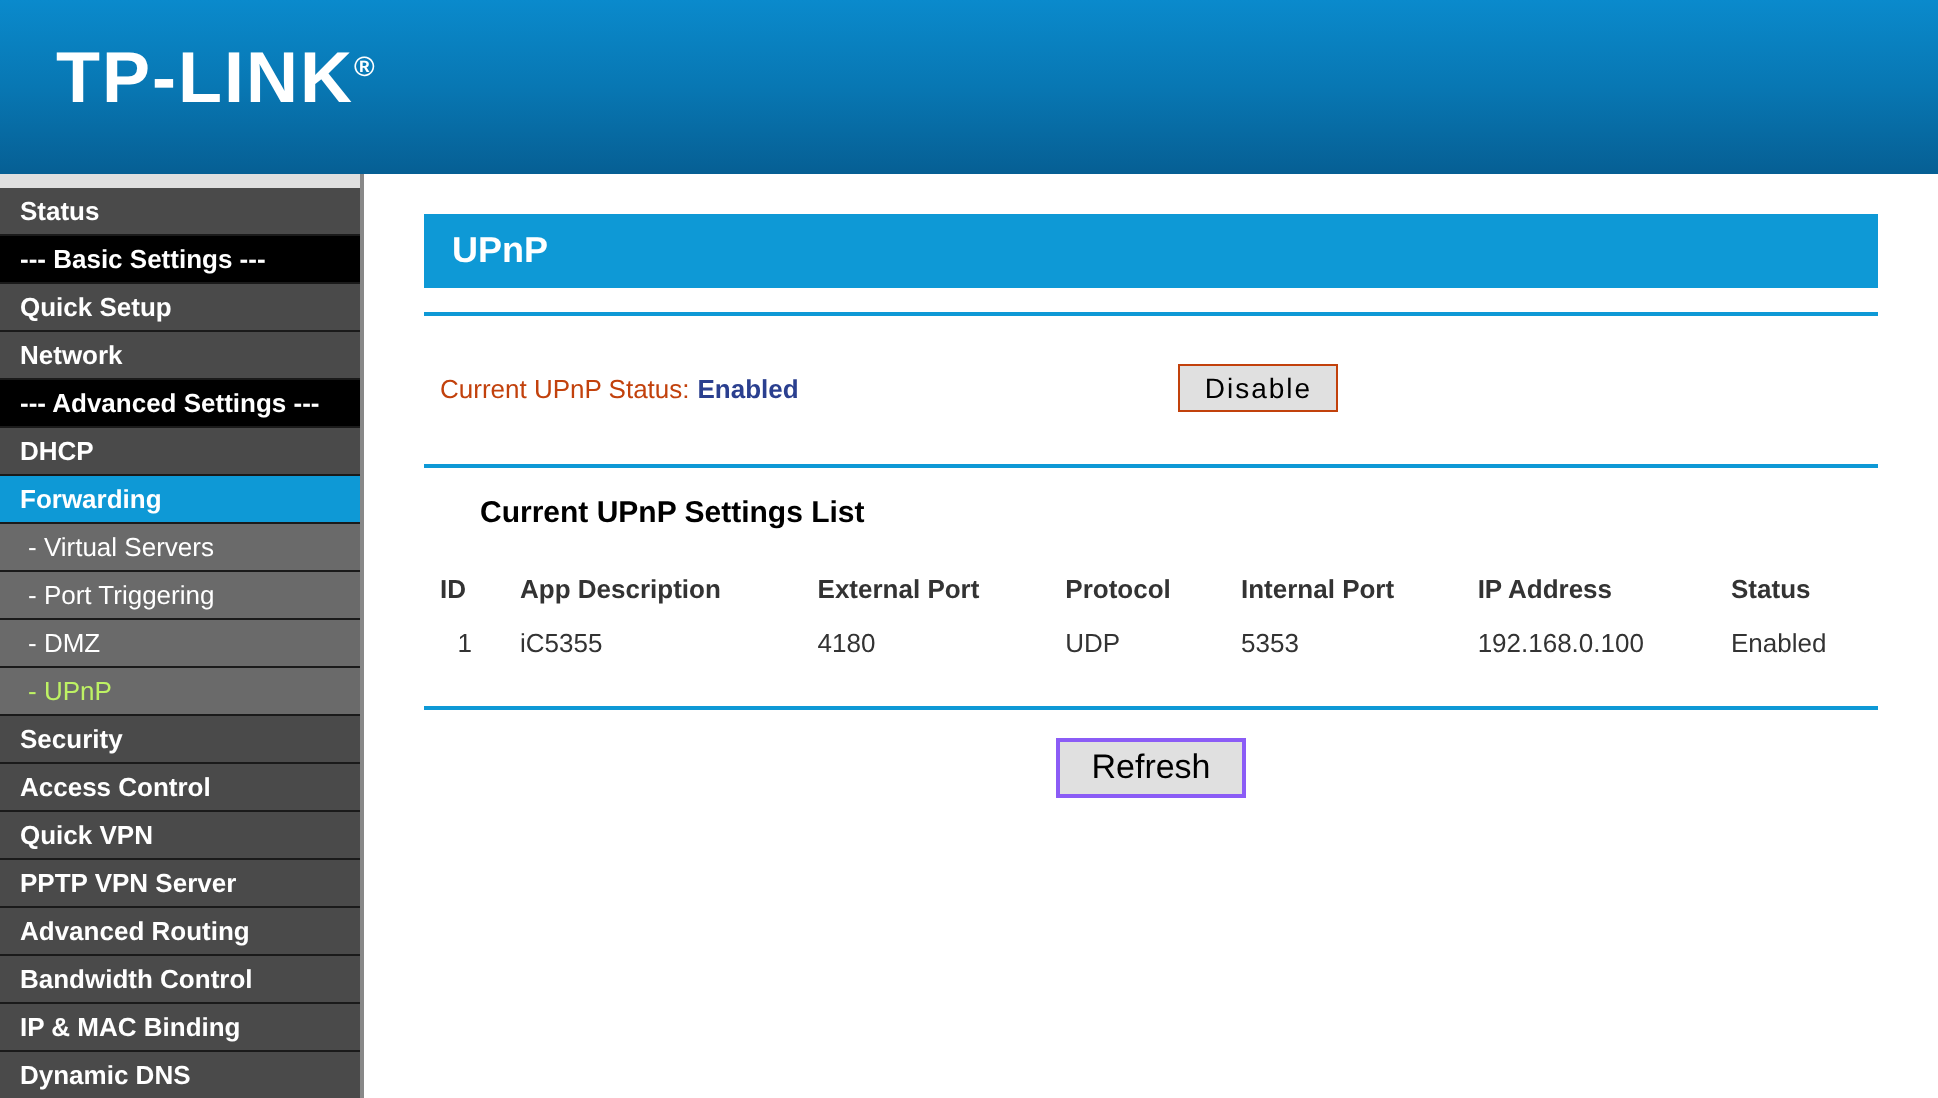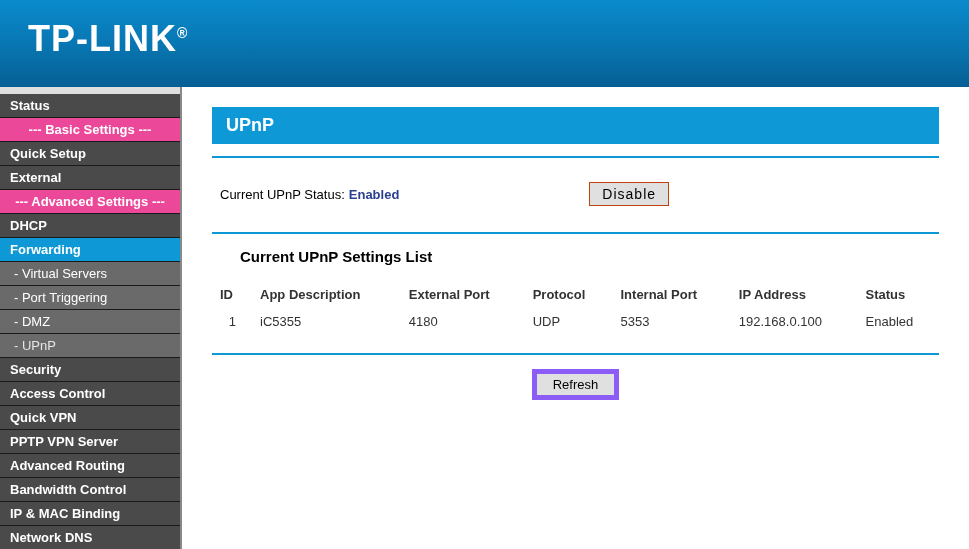--- a/index.html
+++ b/index.html
@@ -25,35 +25,35 @@
       display: block;
       padding: 4px 10px;
       color: #fff;
       font-size: 13px;
       font-weight: bold;
       border-bottom: 1px solid #1a1a1a;
       background: #4a4a4a;
       cursor: pointer;
     }
     .sidebar-item.section-header {
-      background: #ec4899;
-      text-align: center;
+      background: #000000;
+      text-align: left;
       cursor: default;
     }
     .sidebar-item.selected {
       background: #0e99d6;
     }
     .sidebar-item.sub-item {
       background: #6a6a6a;
       padding-left: 14px;
       font-weight: normal;
     }
     .sidebar-item.sub-item.selected {
       background: #6a6a6a;
-      color: #e5e5e5;
+      color: #bef264;
     }
     
     .content {
       flex: 1;
       padding: 20px 30px;
       overflow: auto;
     }
     .page-title-bar {
       background: #0e99d6;
       color: #fff;
@@ -66,21 +66,21 @@
       border: none;
       border-top: 2px solid #0e99d6;
       margin: 8px 0 24px 0;
     }
     .status-row {
       display: flex;
       align-items: center;
       margin-bottom: 26px;
       padding-left: 8px;
     }
-    .status-label { color: #000000; }
+    .status-label { color: #c2410c; }
     .status-value { color: #2a3f8f; font-weight: bold; margin-left: 4px; }
     .disable-btn {
       margin-left: 190px;
       background: #e0e0e0;
       border: 1px solid #c2410c;
       padding: 3px 12px;
       font-size: 14px;
       cursor: pointer;
       font-family: Arial;
       letter-spacing: 1px;
@@ -110,55 +110,55 @@
     }
     .table td {
       padding: 6px 8px;
       color: #333;
       font-size: 13px;
     }
     .col-id { width: 40px; text-align: right; padding-right: 16px !important; }
     .refresh-row { text-align: center; margin-top: 8px; }
     .refresh-btn {
       background: #e0e0e0;
-      border: 5px solid #8b5cf6;
+      border: 2px solid #8b5cf6;
       padding: 3px 16px;
-      font-size: 13px;
+      font-size: 17px;
       cursor: pointer;
       font-family: Arial;
     }
   </style>
 </head>
 <body>
 
 <div class="header">
   <div class="logo"><span>TP-LINK</span><sup>®</sup></div>
 </div>
 
 <div class="container">
   <div class="sidebar">
     <div class="sidebar-item">Status</div>
     <div class="sidebar-item section-header">--- Basic Settings ---</div>
     <div class="sidebar-item">Quick Setup</div>
-    <div class="sidebar-item">External</div>
+    <div class="sidebar-item">Network</div>
     <div class="sidebar-item section-header">--- Advanced Settings ---</div>
     <div class="sidebar-item">DHCP</div>
     <div class="sidebar-item selected">Forwarding</div>
     <div class="sidebar-item sub-item">- Virtual Servers</div>
     <div class="sidebar-item sub-item">- Port Triggering</div>
     <div class="sidebar-item sub-item">- DMZ</div>
     <div class="sidebar-item sub-item selected">- UPnP</div>
     <div class="sidebar-item">Security</div>
     <div class="sidebar-item">Access Control</div>
     <div class="sidebar-item">Quick VPN</div>
     <div class="sidebar-item">PPTP VPN Server</div>
     <div class="sidebar-item">Advanced Routing</div>
     <div class="sidebar-item">Bandwidth Control</div>
     <div class="sidebar-item">IP &amp; MAC Binding</div>
-    <div class="sidebar-item">Network DNS</div>
+    <div class="sidebar-item">Dynamic DNS</div>
 
   </div>
 
   <div class="content">
     <div class="page-title-bar">UPnP</div>
     <hr class="divider">
 
     <div class="status-row">
       <span class="status-label">Current UPnP Status:</span>
       <span class="status-value">Enabled</span>

